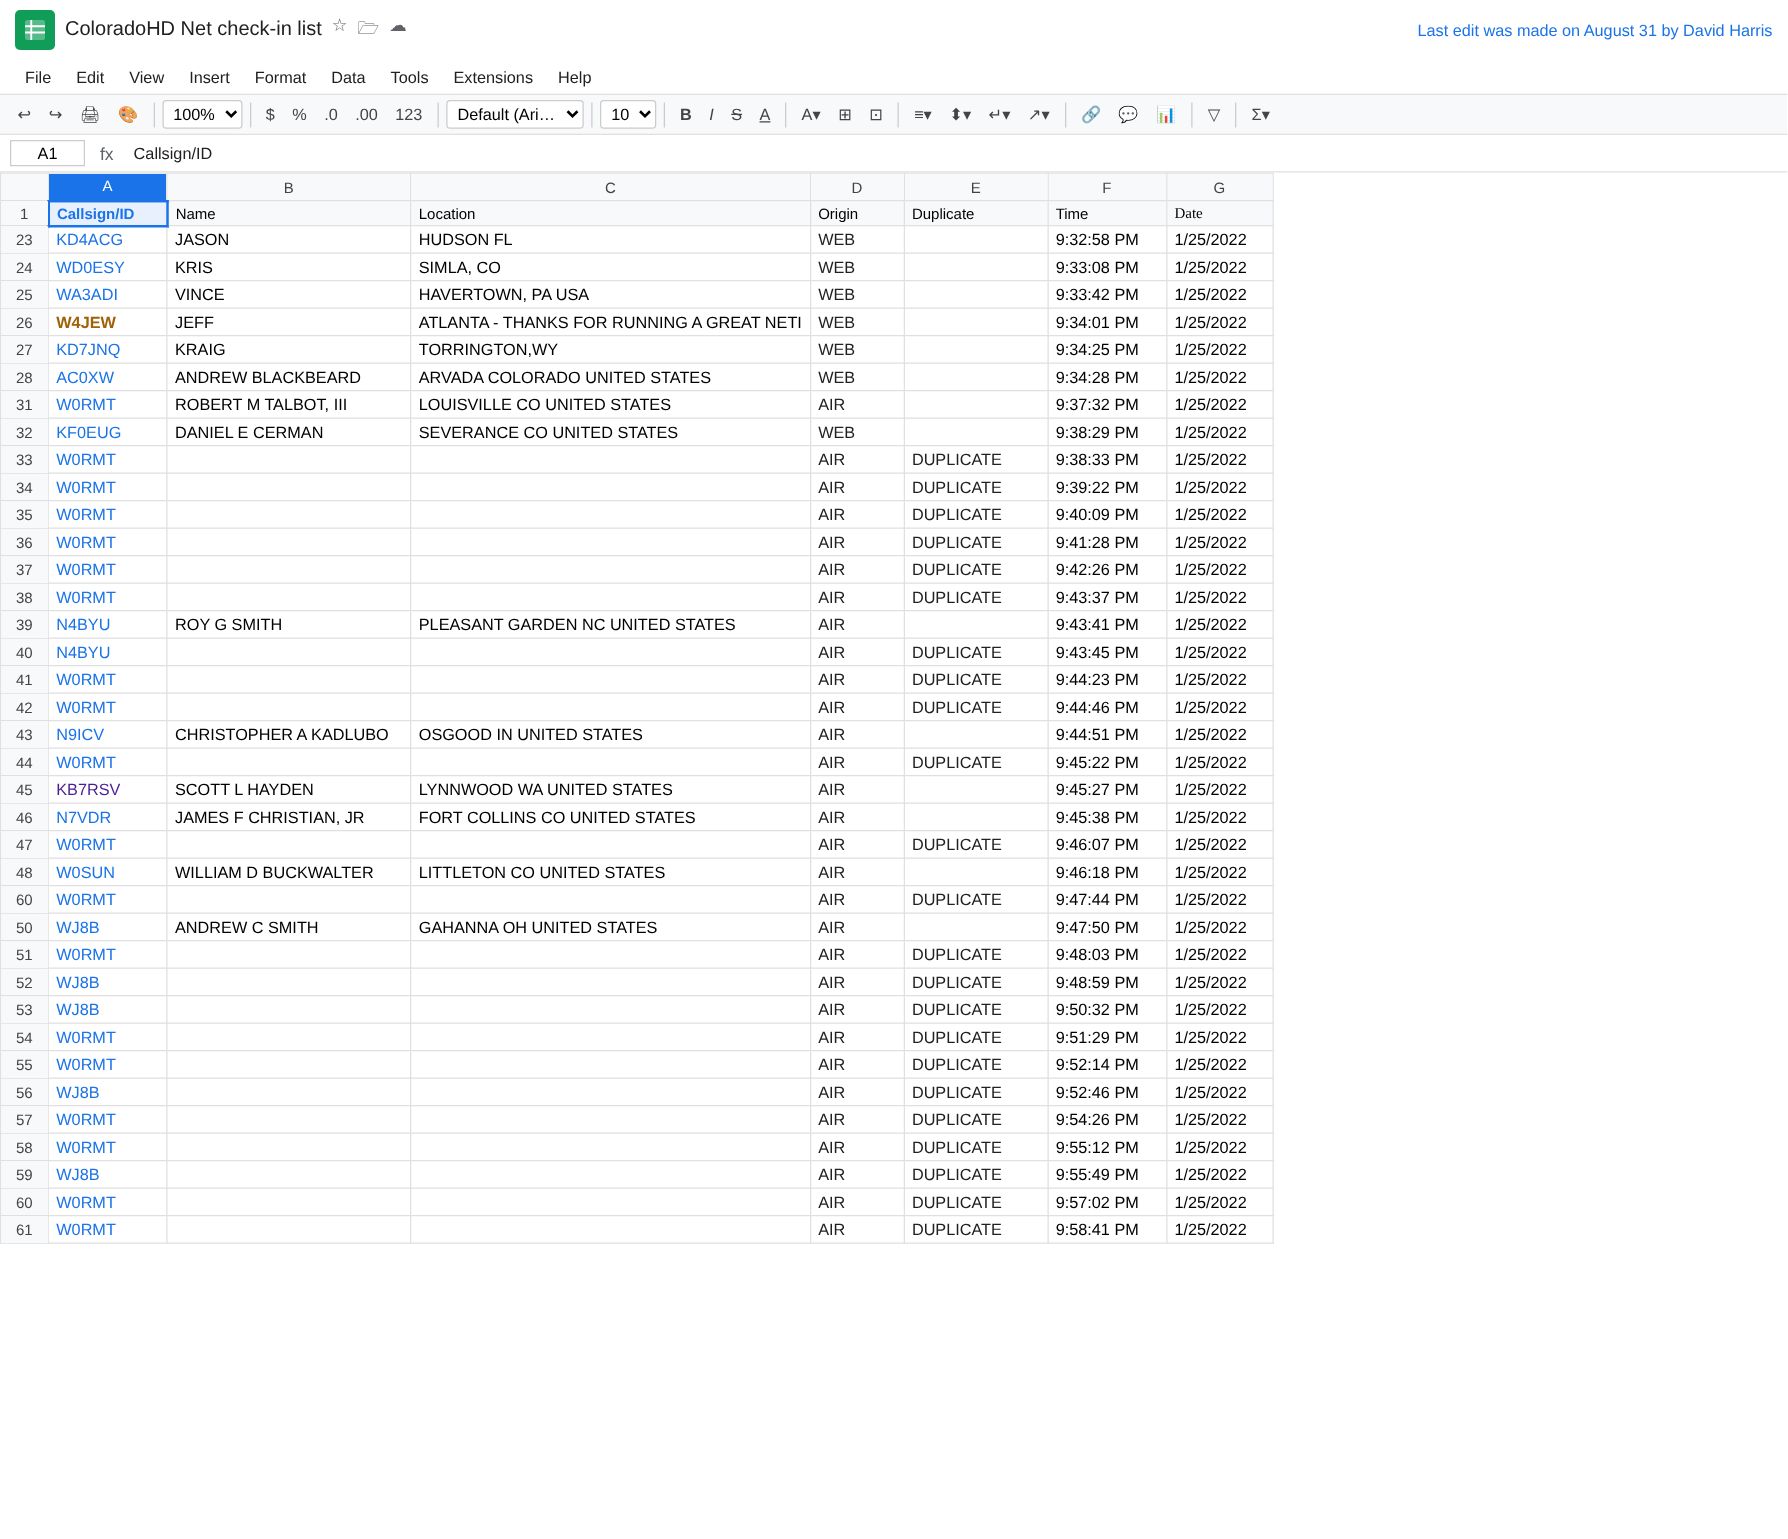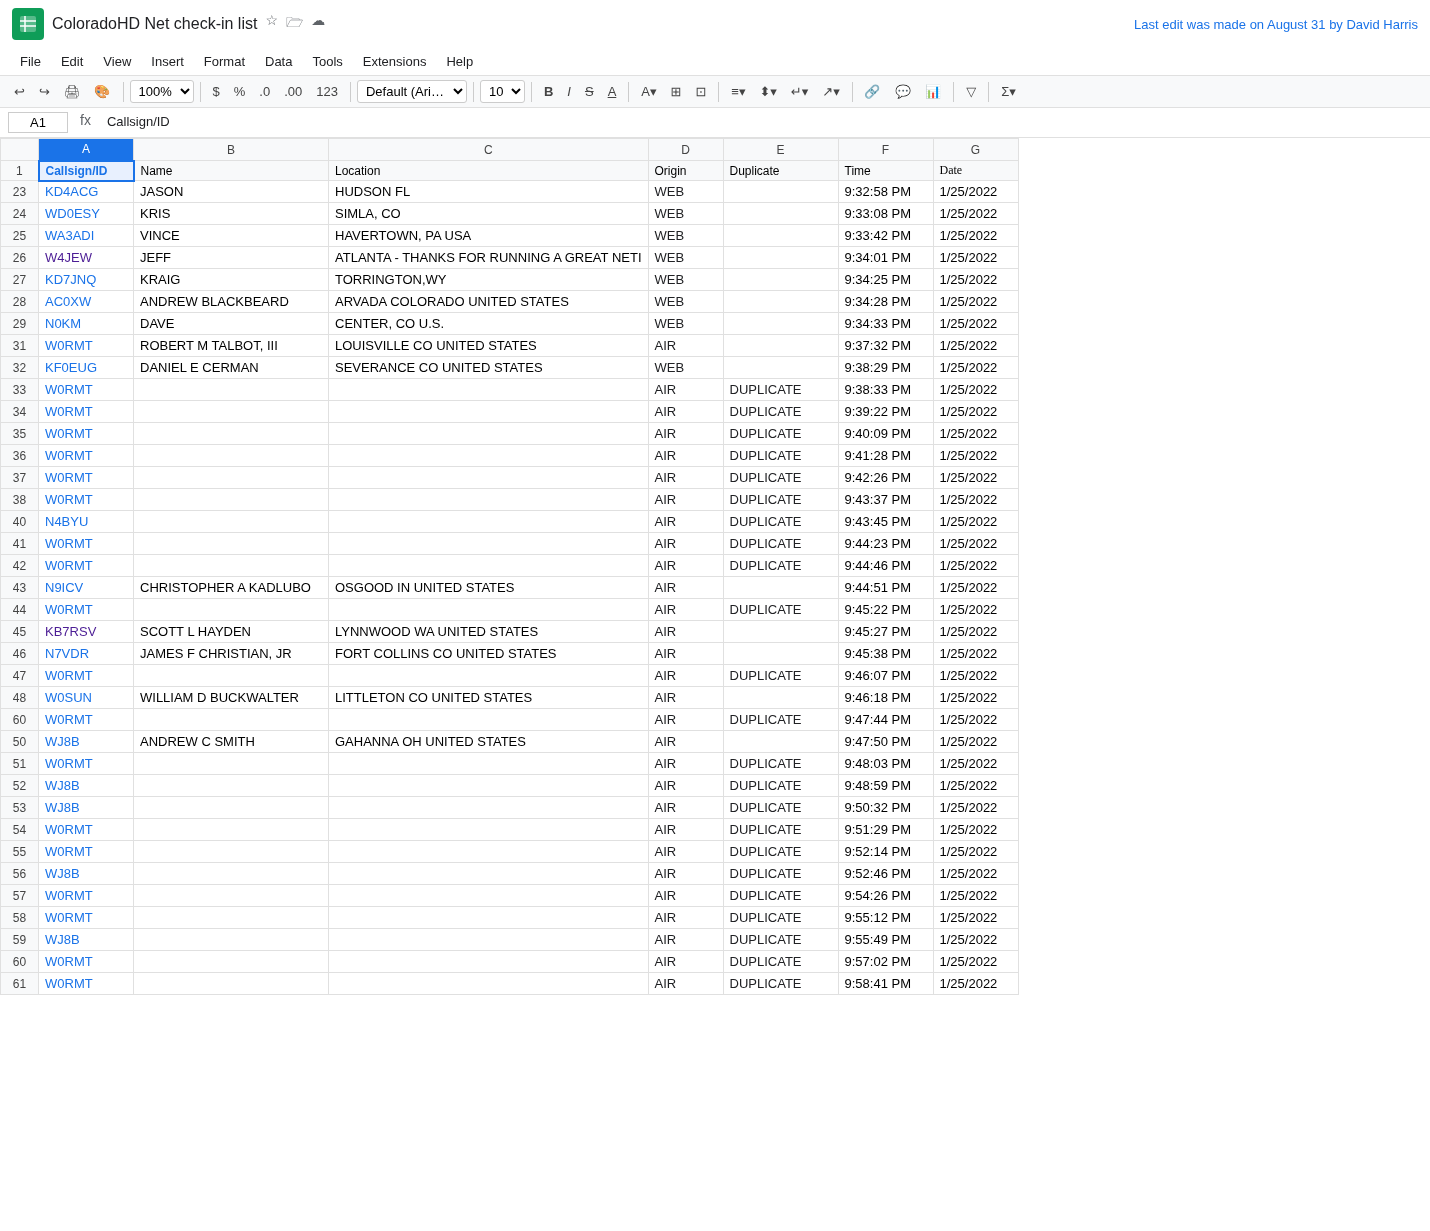--- a/index.html
+++ b/index.html
@@ -64,21 +64,21 @@
       padding: 2px 4px; font-size: 13px; background: #fff;
       cursor: pointer;
     }
     .bold-btn { font-weight: bold; }
     .italic-btn { font-style: italic; }
     .underline-btn { text-decoration: underline; }
 
     
     .formula-bar {
       display: flex;
-      align-items: flex-start;
+      align-items: center;
       padding: 4px 8px;
       border-bottom: 1px solid #e0e0e0;
       gap: 8px;
     }
     .cell-ref {
       width: 60px;
       border: 1px solid #ccc;
       padding: 2px 4px;
       font-size: 13px;
       text-align: center;
@@ -305,21 +305,21 @@
     <td style="color:#1a73e8; font-weight:500">WA3ADI</td>
     <td>VINCE</td>
     <td>HAVERTOWN, PA USA</td>
     <td class="origin-cell">WEB</td>
     <td class="duplicate-cell"></td>
     <td>9:33:42 PM</td>
     <td>1/25/2022</td>
   </tr>
         <tr class="data-row">
     <td class="row-num">26</td>
-    <td style="color:#4c1d95; font-weight:400">W4JEW</td>
+    <td style="color:#a16207; font-weight:700">W4JEW</td>
     <td>JEFF</td>
     <td>ATLANTA - THANKS FOR RUNNING A GREAT NETI</td>
     <td class="origin-cell">WEB</td>
     <td class="duplicate-cell"></td>
     <td>9:34:01 PM</td>
     <td>1/25/2022</td>
   </tr>
         <tr class="data-row">
     <td class="row-num">27</td>
     <td style="color:#1a73e8; font-weight:500">KD7JNQ</td>
@@ -334,30 +334,20 @@
     <td class="row-num">28</td>
     <td style="color:#1a73e8; font-weight:500">AC0XW</td>
     <td>ANDREW BLACKBEARD</td>
     <td>ARVADA COLORADO UNITED STATES</td>
     <td class="origin-cell">WEB</td>
     <td class="duplicate-cell"></td>
     <td>9:34:28 PM</td>
     <td>1/25/2022</td>
   </tr>
         <tr class="data-row">
-    <td class="row-num">29</td>
-    <td style="color:#1a73e8; font-weight:500">N0KM</td>
-    <td>DAVE</td>
-    <td>CENTER, CO U.S.</td>
-    <td class="origin-cell">WEB</td>
-    <td class="duplicate-cell"></td>
-    <td>9:34:33 PM</td>
-    <td>1/25/2022</td>
-  </tr>
-        <tr class="data-row">
     <td class="row-num">31</td>
     <td style="color:#1a73e8; font-weight:500">W0RMT</td>
     <td>ROBERT M TALBOT, III</td>
     <td>LOUISVILLE CO UNITED STATES</td>
     <td class="origin-cell">AIR</td>
     <td class="duplicate-cell"></td>
     <td>9:37:32 PM</td>
     <td>1/25/2022</td>
   </tr>
         <tr class="data-row">
@@ -424,20 +414,30 @@
     <td class="row-num">38</td>
     <td style="color:#1a73e8; font-weight:500">W0RMT</td>
     <td></td>
     <td></td>
     <td class="origin-cell">AIR</td>
     <td class="duplicate-cell">DUPLICATE</td>
     <td>9:43:37 PM</td>
     <td>1/25/2022</td>
   </tr>
         <tr class="data-row">
+    <td class="row-num">39</td>
+    <td style="color:#1a73e8; font-weight:500">N4BYU</td>
+    <td>ROY G SMITH</td>
+    <td>PLEASANT GARDEN NC UNITED STATES</td>
+    <td class="origin-cell">AIR</td>
+    <td class="duplicate-cell"></td>
+    <td>9:43:41 PM</td>
+    <td>1/25/2022</td>
+  </tr>
+        <tr class="data-row">
     <td class="row-num">40</td>
     <td style="color:#1a73e8; font-weight:500">N4BYU</td>
     <td></td>
     <td></td>
     <td class="origin-cell">AIR</td>
     <td class="duplicate-cell">DUPLICATE</td>
     <td>9:43:45 PM</td>
     <td>1/25/2022</td>
   </tr>
         <tr class="data-row">

